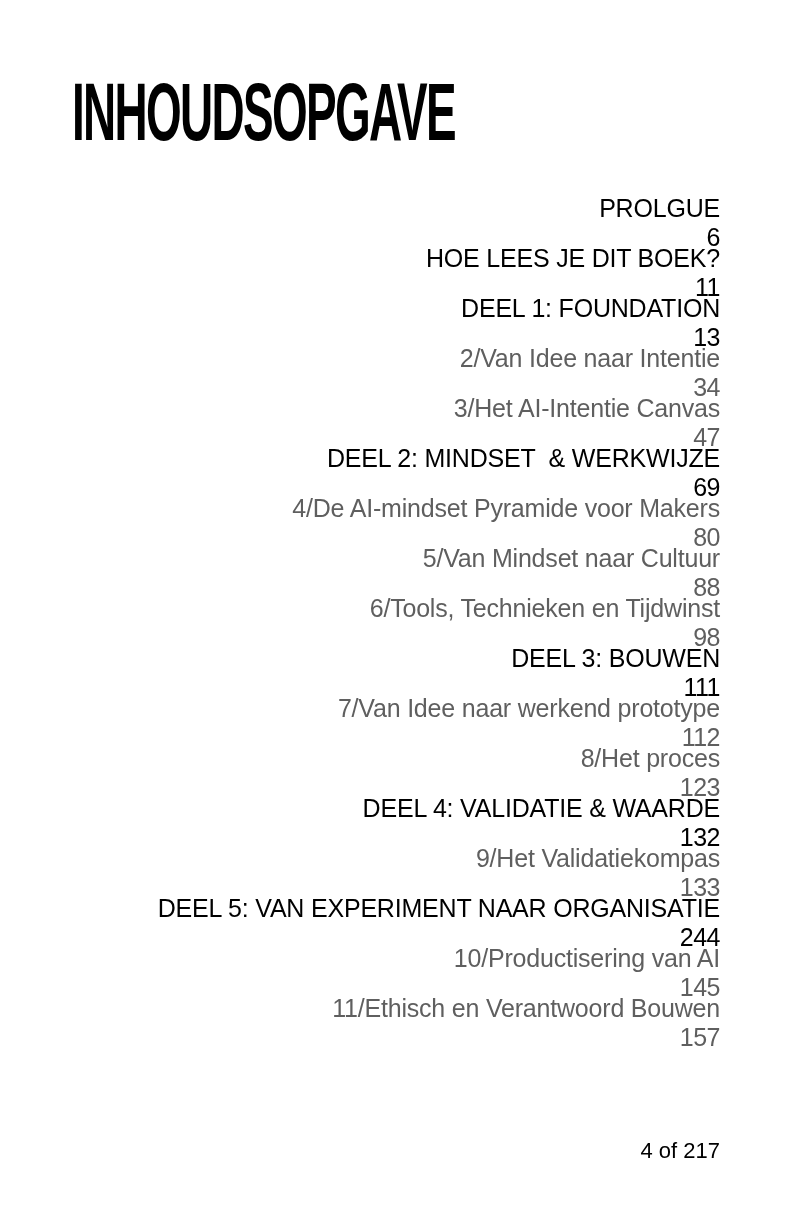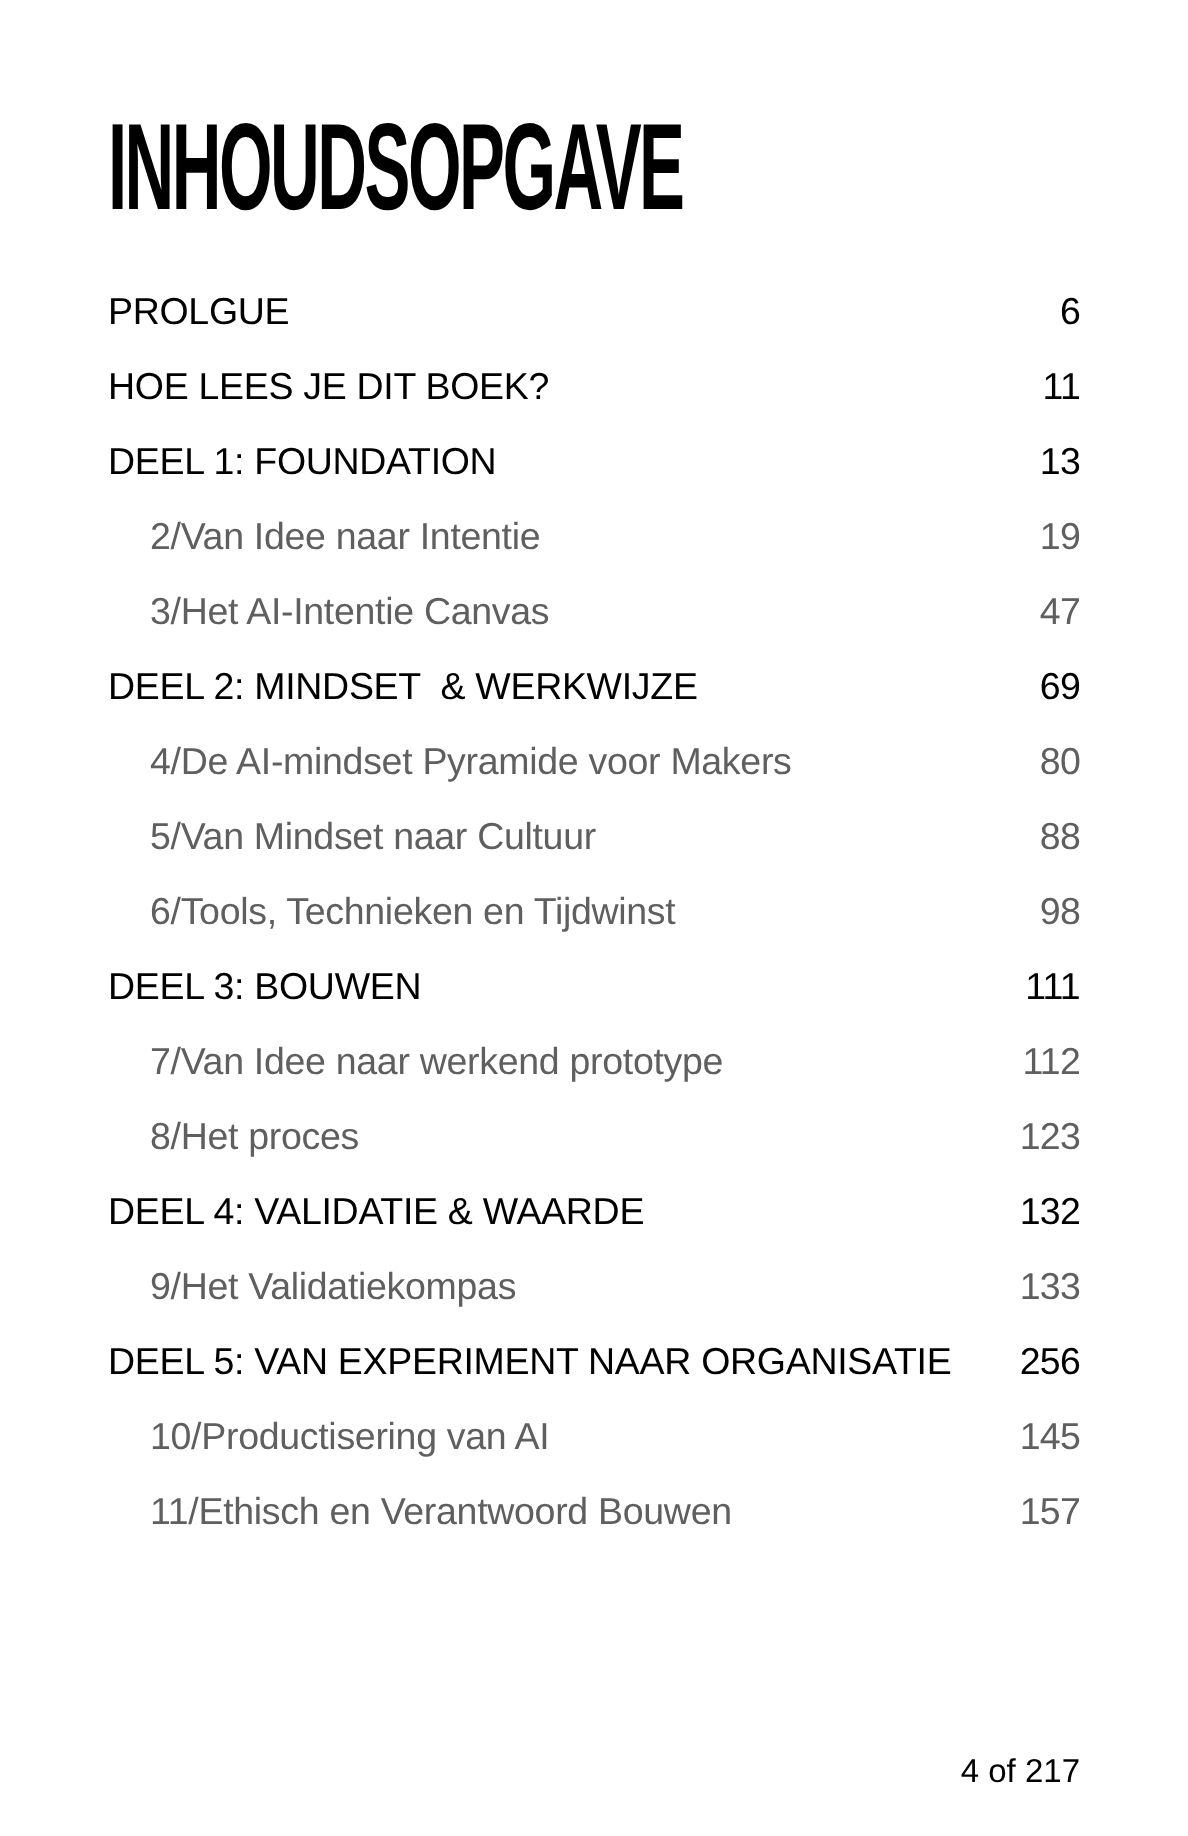--- a/index.html
+++ b/index.html
@@ -41,43 +41,44 @@
       left: 72px;
       top: 194px;
       width: 648px;
       margin: 0;
       padding: 0;
       list-style: none;
     }
     .toc-row {
       display: flex;
       justify-content: space-between;
-      align-items: flex-start;
+      align-items: flex-end;
       height: 50px;
       font-size: 25px;
       color: #000000;
       white-space: nowrap;
+      flex-direction: column;
     }
     .toc-row.chapter {
       color: #5f5f5f;
     }
     .toc-row.chapter .toc-label {
       padding-left: 28px;
     }
     .toc-label {
       letter-spacing: -0.2px;
     }
     .toc-page {
       text-align: right;
       letter-spacing: -0.5px;
     }
     .page-indicator {
       position: absolute;
       right: 72px;
-      top: 1168px;
+      top: 1138px;
       font-size: 22px;
       color: #000000;
     }
   </style>
 </head>
 <body>
 
 <div class="page">
   <h1 class="title">INHOUDSOPGAVE</h1>
 
@@ -89,21 +90,21 @@
     <li class="toc-row section">
       <span class="toc-label">HOE LEES JE DIT BOEK?</span>
       <span class="toc-page">11</span>
     </li>
     <li class="toc-row section">
       <span class="toc-label">DEEL 1: FOUNDATION</span>
       <span class="toc-page">13</span>
     </li>
     <li class="toc-row chapter">
       <span class="toc-label">2/Van Idee naar Intentie</span>
-      <span class="toc-page">19</span>
+      <span class="toc-page">34</span>
     </li>
     <li class="toc-row chapter">
       <span class="toc-label">3/Het AI-Intentie Canvas</span>
       <span class="toc-page">47</span>
     </li>
     <li class="toc-row section">
       <span class="toc-label" style="white-space: pre;">DEEL 2: MINDSET  &amp; WERKWIJZE</span>
       <span class="toc-page">69</span>
     </li>
     <li class="toc-row chapter">
@@ -133,21 +134,21 @@
     <li class="toc-row section">
       <span class="toc-label">DEEL 4: VALIDATIE &amp; WAARDE</span>
       <span class="toc-page">132</span>
     </li>
     <li class="toc-row chapter">
       <span class="toc-label">9/Het Validatiekompas</span>
       <span class="toc-page">133</span>
     </li>
     <li class="toc-row section">
       <span class="toc-label">DEEL 5: VAN EXPERIMENT NAAR ORGANISATIE</span>
-      <span class="toc-page">256</span>
+      <span class="toc-page">244</span>
     </li>
     <li class="toc-row chapter">
       <span class="toc-label">10/Productisering van AI</span>
       <span class="toc-page">145</span>
     </li>
     <li class="toc-row chapter">
       <span class="toc-label">11/Ethisch en Verantwoord Bouwen</span>
       <span class="toc-page">157</span>
     </li>
   </ul>

